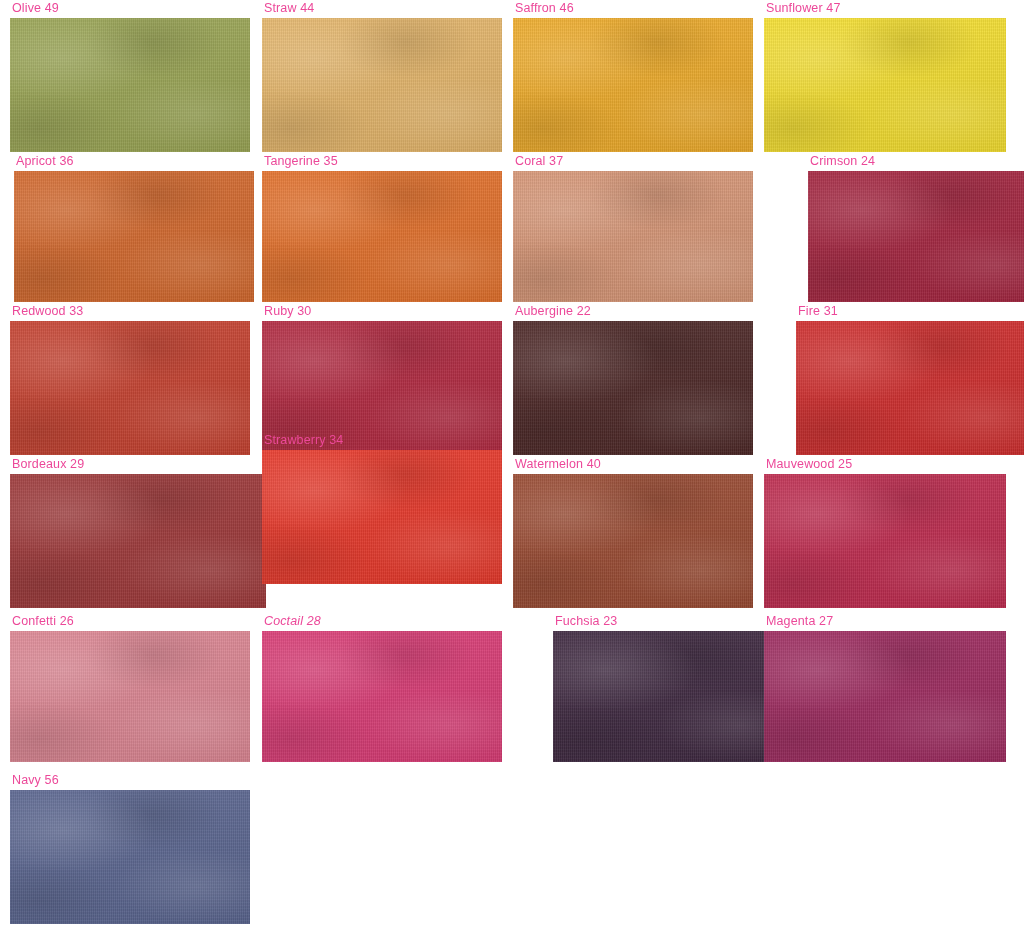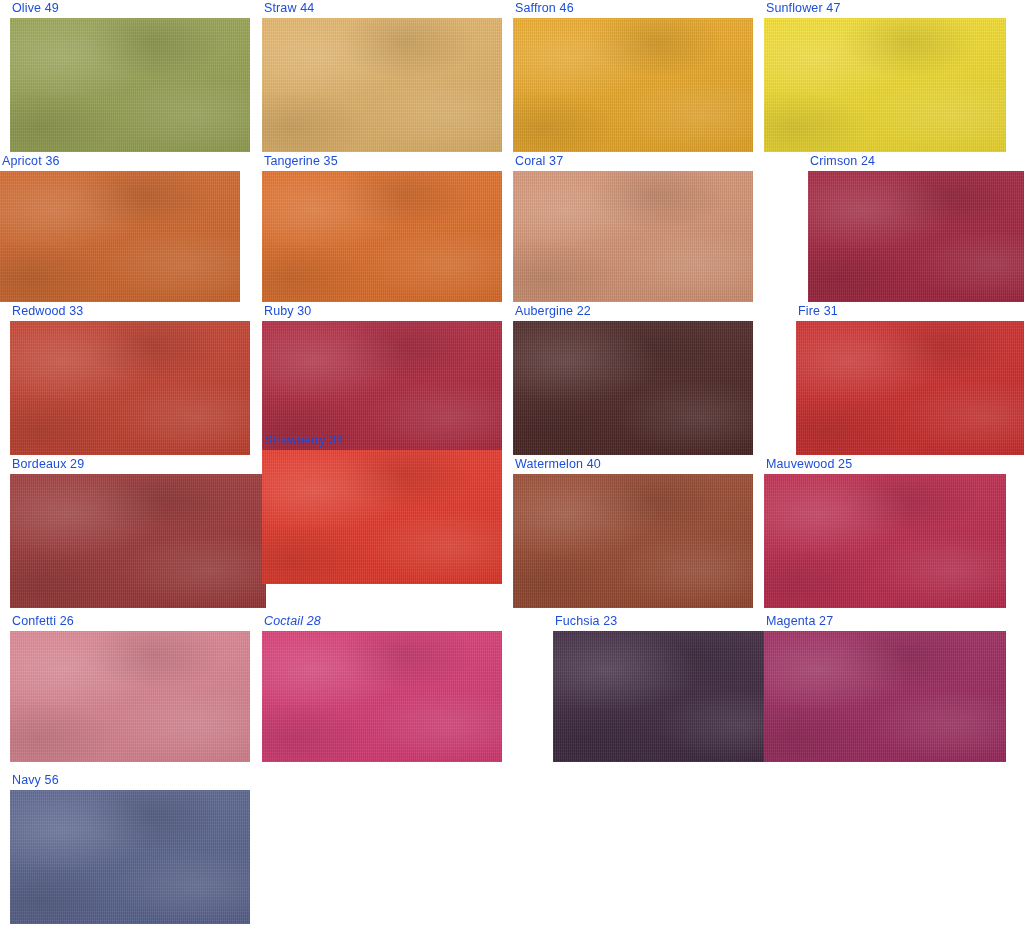--- a/index.html
+++ b/index.html
@@ -29,21 +29,21 @@
 
   .swatch-label {
     position: absolute;
     left: 2px;
     top: 0;
     height: 16px;
     line-height: 16px;
     font-size: 12.5px;
     letter-spacing: 0.01em;
     white-space: nowrap;
-    color: #1d4ed8;
+    color: #ec4899;
   }
 
   .swatch-chip {
     position: absolute;
     left: 0;
     top: 18px;
     width: 100%;
     height: 134px;
     background-repeat: repeat;
     background-size: 100% 100%, 7px 7px, 3px 3px, 2px 100%;
@@ -94,21 +94,21 @@
       <div class="swatch-chip" title="Straw 44" style="height: 134px; background-color: rgb(229, 182, 106);"></div>
     </div>
     <div class="swatch-cell" style="left: 513px; top: 0px; width: 240px; height: 152px;">
       <div class="swatch-label">Saffron 46</div>
       <div class="swatch-chip" title="Saffron 46" style="height: 134px; background-color: rgb(238, 171, 41);"></div>
     </div>
     <div class="swatch-cell" style="left: 764px; top: 0px; width: 242px; height: 152px;">
       <div class="swatch-label">Sunflower 47</div>
       <div class="swatch-chip" title="Sunflower 47" style="height: 134px; background-color: rgb(245, 223, 47);"></div>
     </div>
-    <div class="swatch-cell" style="left: 0; top: 153px; width: 240px; height: 168px; padding-left: 48px;">
+    <div class="swatch-cell" style="left: 14px; top: 153px; width: 240px; height: 168px; padding-left: 48px;">
       <div class="swatch-label">Apricot 36</div>
       <div class="swatch-chip" title="Apricot 36" style="height: 131px; background-color: rgb(212, 104, 44);"></div>
     </div>
     <div class="swatch-cell" style="left: 262px; top: 153px; width: 240px; height: 149px;">
       <div class="swatch-label">Tangerine 35</div>
       <div class="swatch-chip" title="Tangerine 35" style="height: 131px; background-color: rgb(227, 112, 42);"></div>
     </div>
     <div class="swatch-cell" style="left: 513px; top: 153px; width: 240px; height: 149px;">
       <div class="swatch-label">Coral 37</div>
       <div class="swatch-chip" title="Coral 37" style="height: 131px; background-color: rgb(215, 150, 118);"></div>

